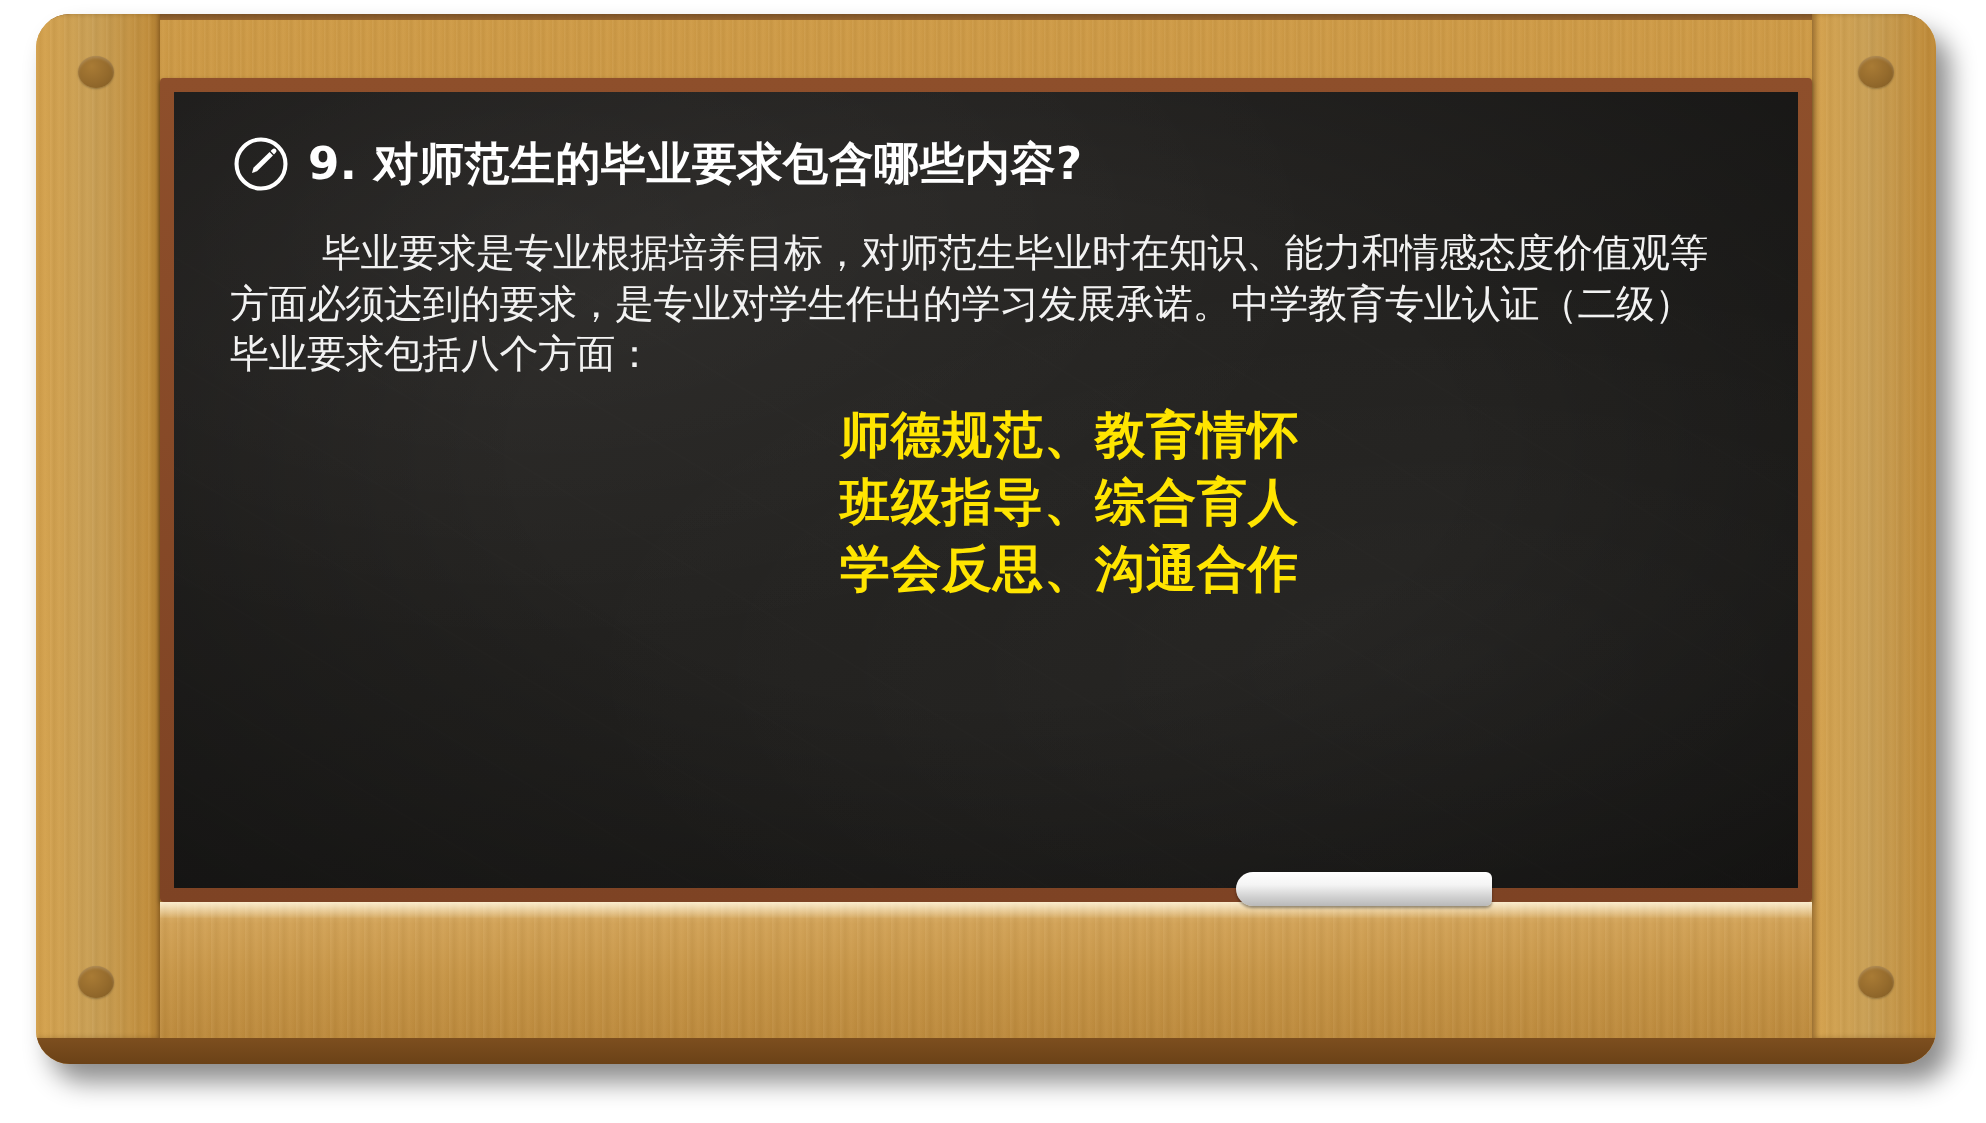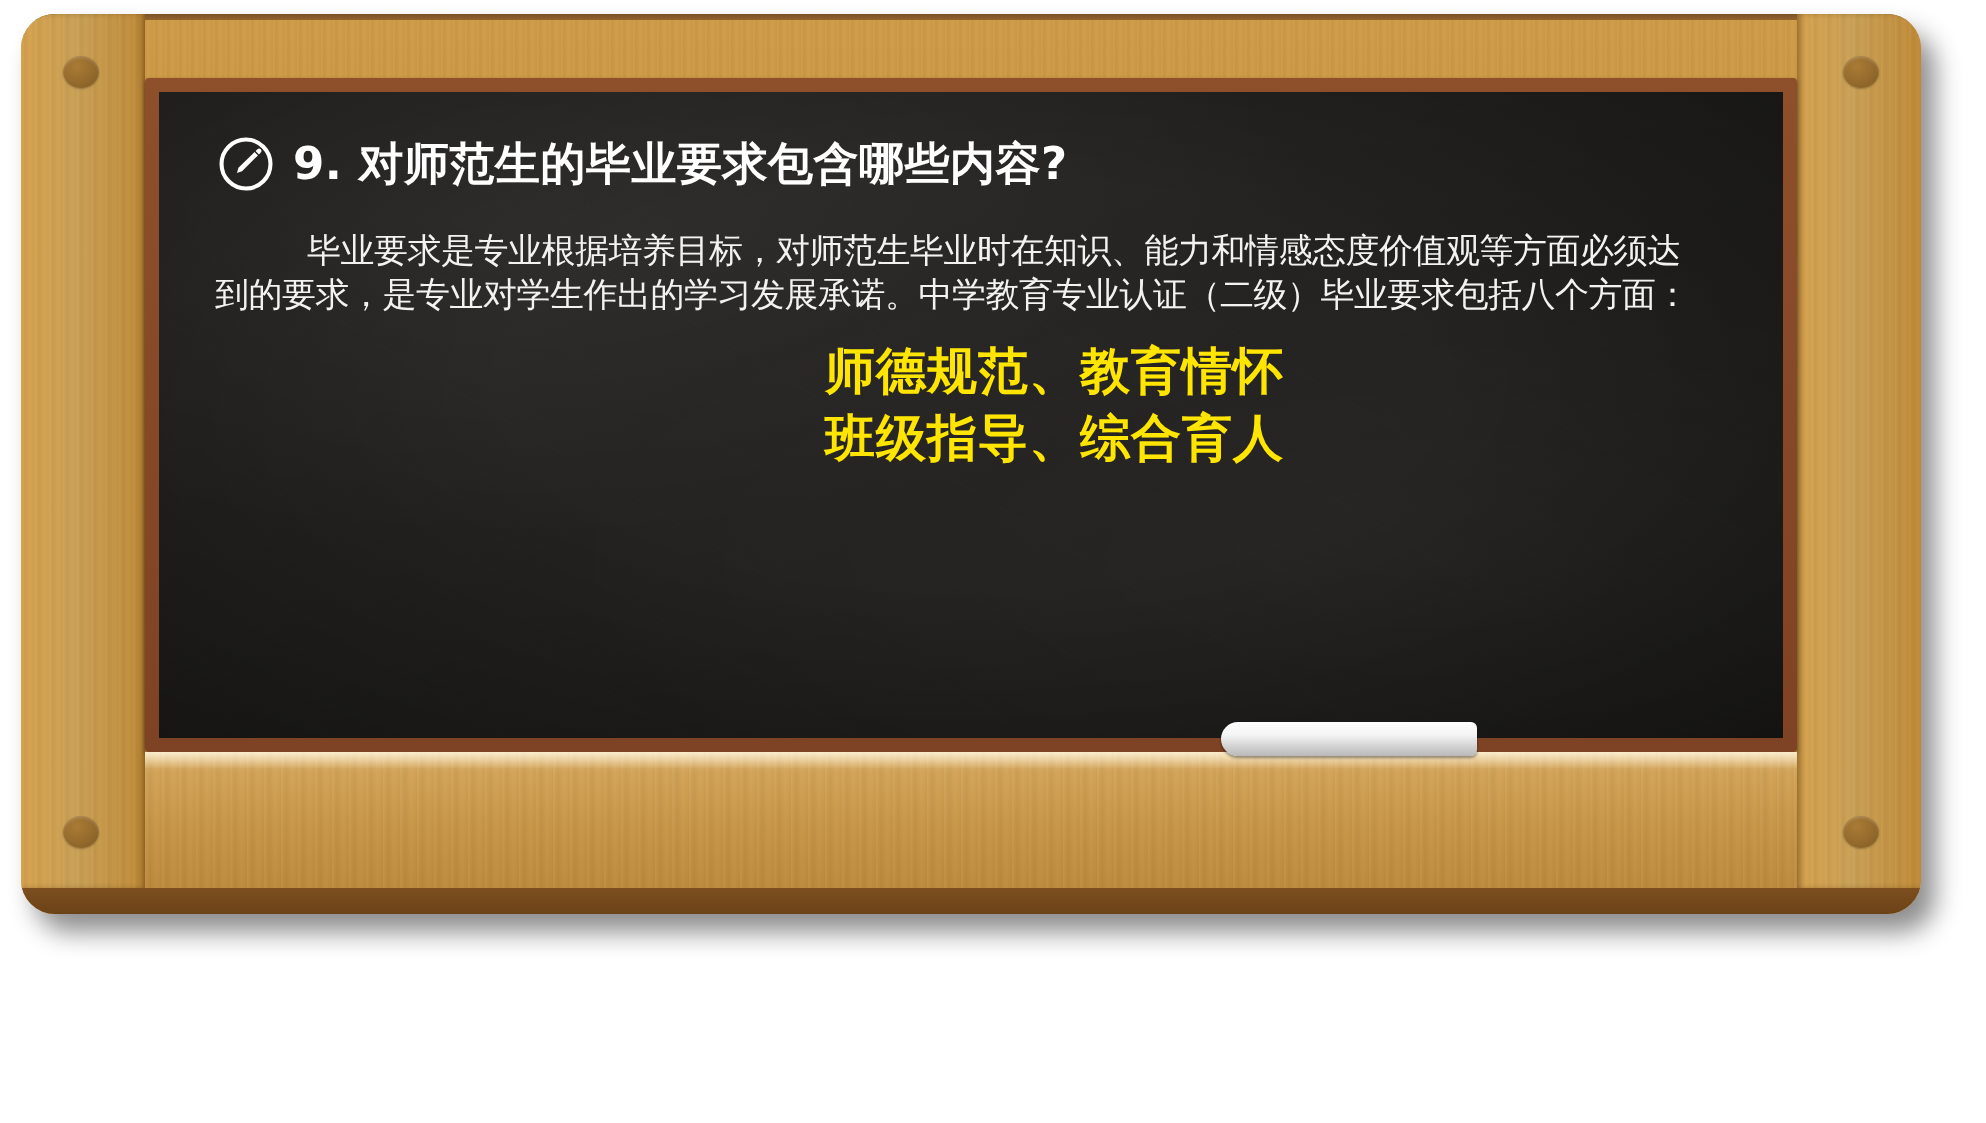--- a/index.html
+++ b/index.html
@@ -18,24 +18,24 @@
   #stage {
     position: relative;
     width: 1986px;
     height: 1123px;
     background: #ffffff;
   }
 
   
   .board-frame {
     position: absolute;
-    left: 21px;
+    left: 36px;
     top: 14px;
     width: 1900px;
-    height: 900px;
+    height: 1050px;
     border-radius: 34px;
     background:
       linear-gradient(180deg,
         #8a5a2a 0px, #8a5a2a 5px,
         #c8943f 6px,
         #d9a css 7px) ,
       #c08838;
     box-shadow: 14px 18px 26px rgba(0,0,0,0.45);
     overflow: hidden;
   }
@@ -193,21 +193,21 @@
   .title-text {
     font-size: 45px;
     font-weight: bold;
     letter-spacing: 0.5px;
     color: #ffffff;
     white-space: nowrap;
   }
 
   .paragraph {
     margin-top: 34px;
-    font-size: 34px;
+    font-size: 39px;
     line-height: 1.30;
     color: #f2f2f2;
     text-indent: 92px;
     padding: 0 24px 0 10px;
     letter-spacing: -0.5px;
   }
 
   .highlights {
     margin-top: 22px;
     display: flex;
@@ -254,20 +254,21 @@
               <path d="M42.6 17.7 L46.3 21.4 L48.3 19.4 a2.6 2.6 0 0 0 0-3.7 l-0 0 a2.6 2.6 0 0 0-3.7 0 Z" fill="#ffffff"></path>
             </svg>
             <div class="title-text">9. 对师范生的毕业要求包含哪些内容?</div>
           </div>
 
           <div class="paragraph">毕业要求是专业根据培养目标，对师范生毕业时在知识、能力和情感态度价值观等方面必须达到的要求，是专业对学生作出的学习发展承诺。中学教育专业认证（二级）毕业要求包括八个方面：</div>
 
           <div class="highlights">
             <div class="highlight-line">师德规范、教育情怀</div>
             <div class="highlight-line">班级指导、综合育人</div>
+            <div class="highlight-line">学会反思、沟通合作</div>
           </div>
 
         </div>
       </div>
     </div>
 
     <div class="ledge">
       <div class="ledge-highlight"></div>
     </div>
     <div class="chalk"></div>

